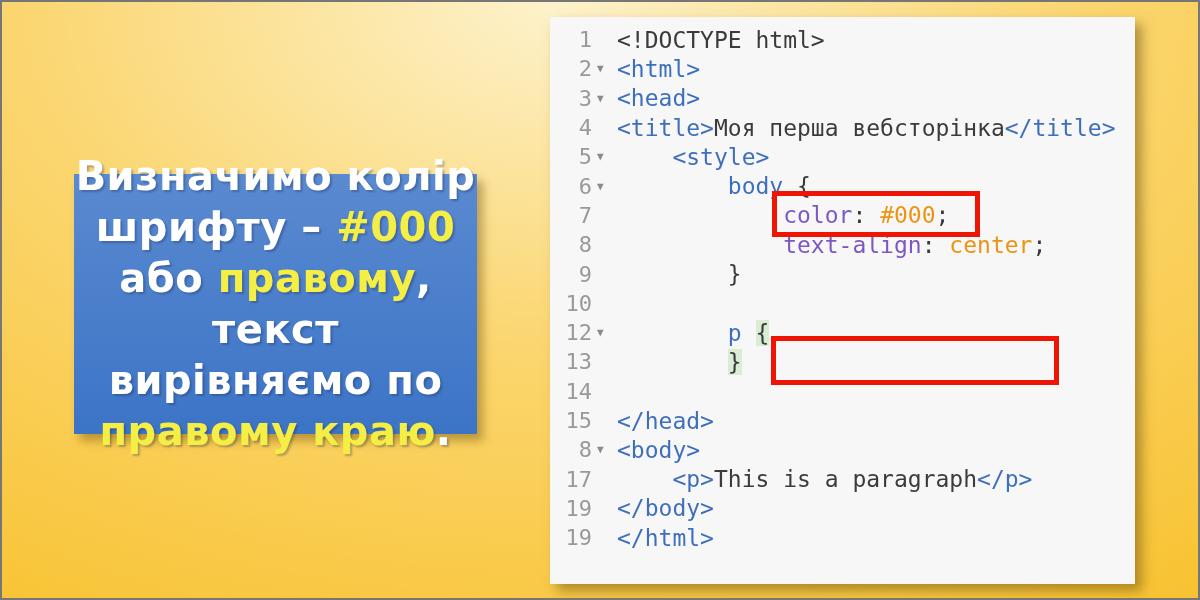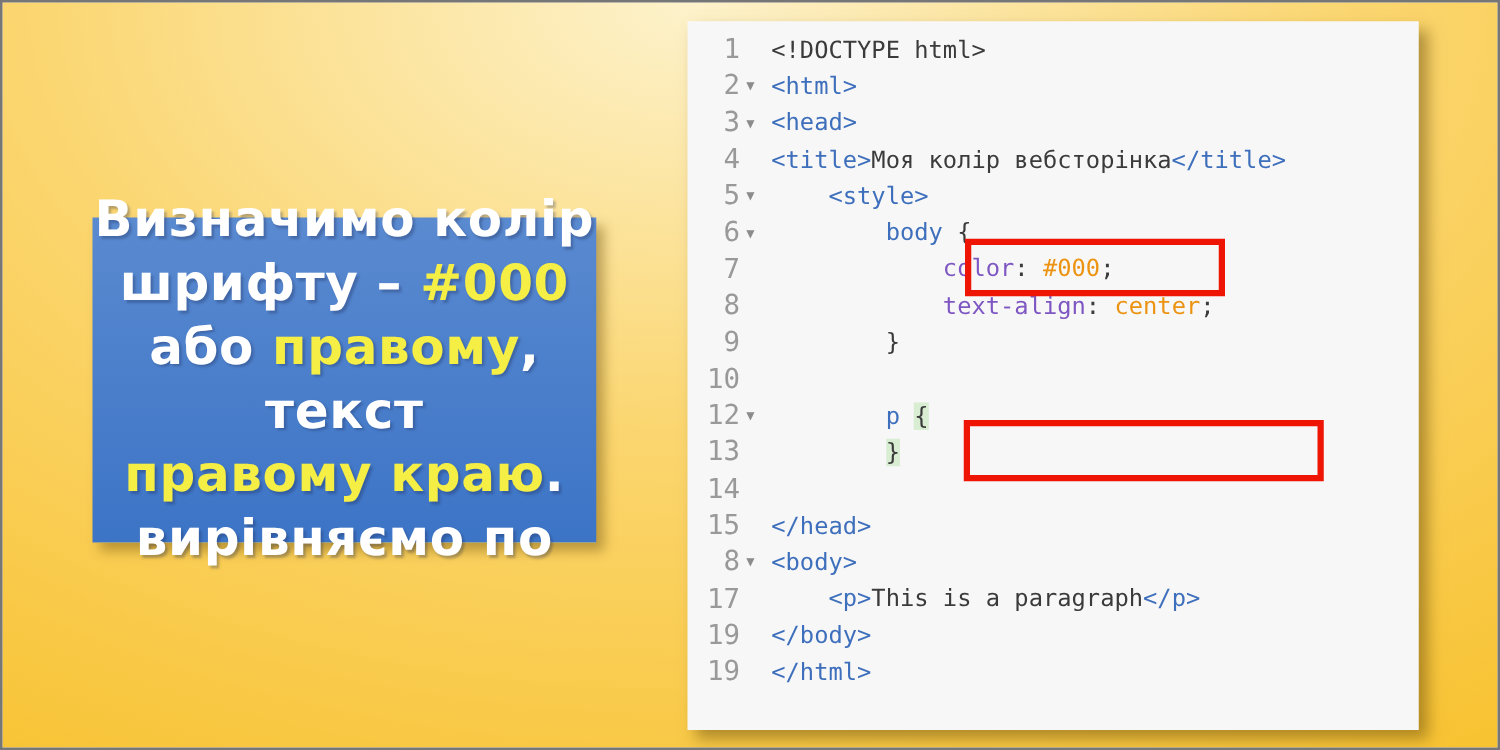--- a/index.html
+++ b/index.html
@@ -45,21 +45,21 @@
   .code-line{display:flex;align-items:center;height:29.3px;}
   .ln{
     width:42px;flex:0 0 42px;text-align:right;
     color:var(--code-linenum);font-size:22px;
   }
   .fold{
     width:25px;flex:0 0 25px;
     color:var(--fold-gray);font-size:11px;
     padding-left:5px;box-sizing:border-box;
   }
-  .code-text{white-space:pre;font-size:19px;}
+  .code-text{white-space:pre;font-size:23px;}
   .s-plain{color:var(--code-plain);}
   .s-tag{color:var(--code-tag);}
   .s-prop{color:var(--code-prop);}
   .s-val{color:var(--code-val);}
   .hl{background:var(--brace-hl);}
   .red-box{
     position:absolute;
     border:5px solid var(--highlight-red);
     box-sizing:border-box;
     z-index:5;
@@ -69,22 +69,22 @@
 </head>
 <body>
 
 <div class="stage">
 
   <div class="callout">
     <div class="callout-text">
         <div><span class="c-white">Визначимо колір</span></div>
         <div><span class="c-white">шрифту – </span><span class="c-yellow">#000</span></div>
         <div><span class="c-white">або </span><span class="c-yellow">правому</span><span class="c-white">, текст</span></div>
+        <div><span class="c-white">вирівняємо по</span></div>
         <div><span class="c-yellow">правому краю</span><span class="c-white">.</span></div>
-        <div><span class="c-white">вирівняємо по</span></div>
       </div>
   </div>
 
   <div class="code-panel">
     <div class="code-lines">
         <div class="code-line">
           <span class="ln">1</span>
           <span class="fold"></span>
           <span class="code-text"><span class="s-plain">&lt;!DOCTYPE html&gt;</span></span>
         </div>
@@ -94,21 +94,21 @@
           <span class="code-text"><span class="s-tag">&lt;html&gt;</span></span>
         </div>
         <div class="code-line">
           <span class="ln">3</span>
           <span class="fold">▼</span>
           <span class="code-text"><span class="s-tag">&lt;head&gt;</span></span>
         </div>
         <div class="code-line">
           <span class="ln">4</span>
           <span class="fold"></span>
-          <span class="code-text"><span class="s-tag">&lt;title&gt;</span><span class="s-plain">Моя колір вебсторінка</span><span class="s-tag">&lt;/title&gt;</span></span>
+          <span class="code-text"><span class="s-tag">&lt;title&gt;</span><span class="s-plain">Моя перша вебсторінка</span><span class="s-tag">&lt;/title&gt;</span></span>
         </div>
         <div class="code-line">
           <span class="ln">5</span>
           <span class="fold">▼</span>
           <span class="code-text"><span class="s-plain">    </span><span class="s-tag">&lt;style&gt;</span></span>
         </div>
         <div class="code-line">
           <span class="ln">6</span>
           <span class="fold">▼</span>
           <span class="code-text"><span class="s-plain">        </span><span class="s-tag">body</span><span class="s-plain"> {</span></span>

